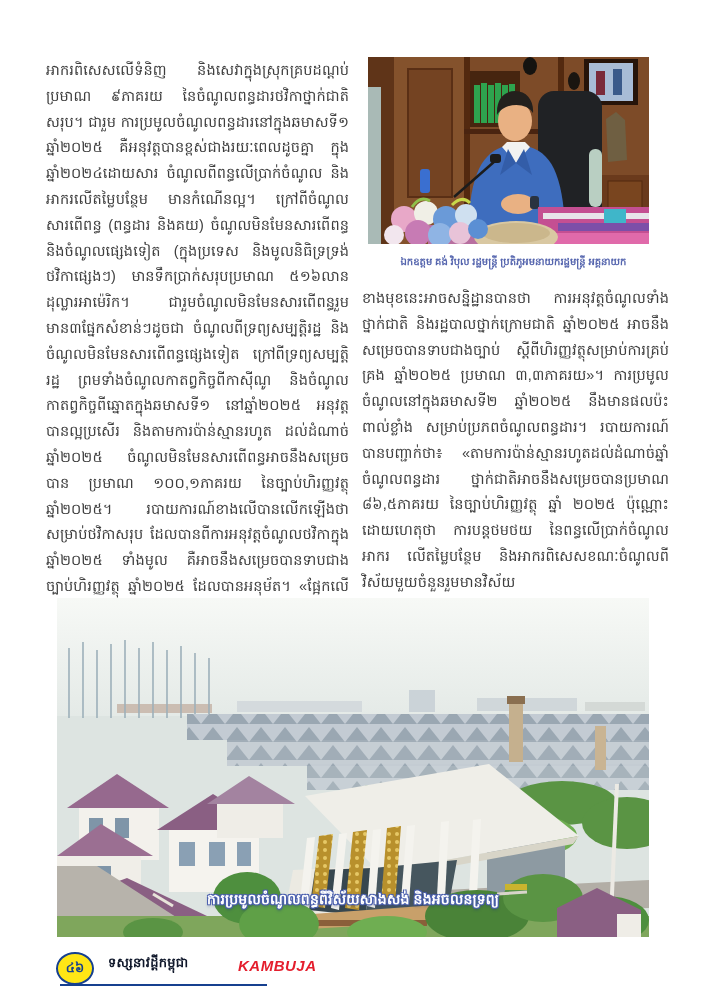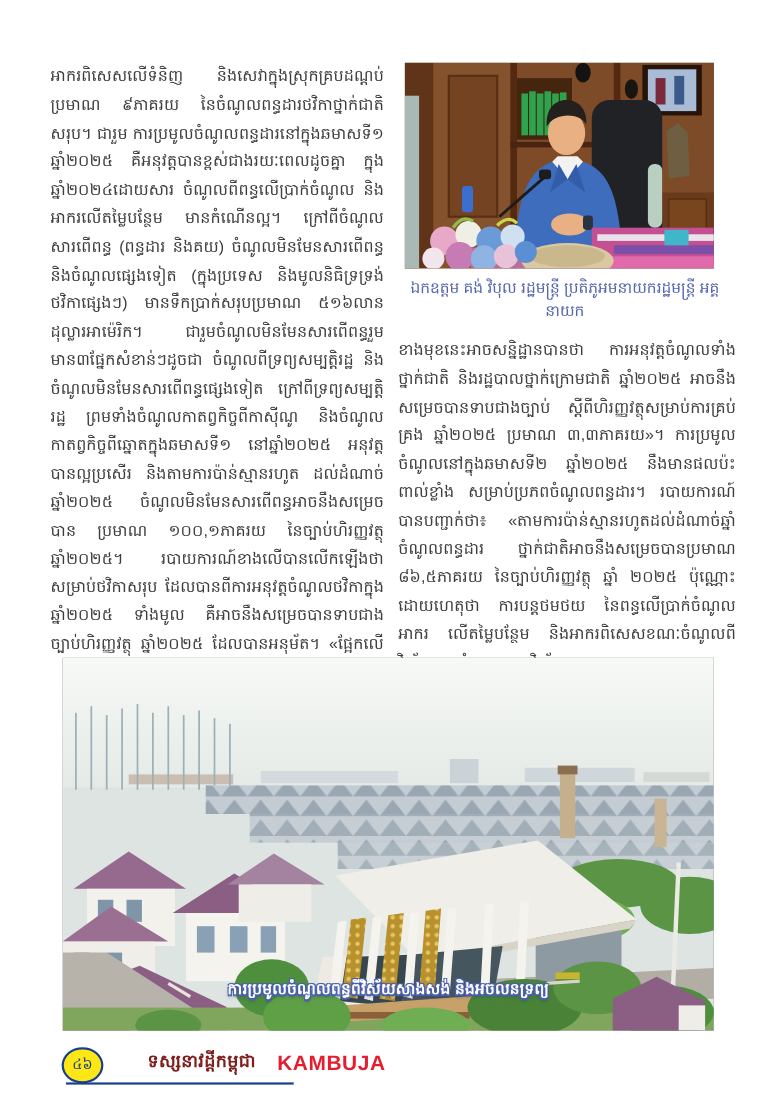--- a/index.html
+++ b/index.html
@@ -19,21 +19,21 @@
     margin:0;font-size:14.5px;line-height:25.8px;color:#3d3d3d;
     text-align:justify;letter-spacing:0.1px;
   }
   
   .photo-top{
     position:relative;width:281px;height:187px;margin-left:6px;overflow:hidden;background:#7d4b28;
   }
   .photo-top svg{display:block;width:100%;height:100%;}
   .photo-caption{
     margin:7px 4px 0 0;text-align:center;color:#5565ae;
-    font-size:14px;line-height:21px;font-weight:normal;
+    font-size:10px;line-height:21px;font-weight:bold;
   }
   .col-right .body-text{margin-top:14px;}
   
   .photo-bottom{
     position:absolute;left:57px;top:598px;width:592px;height:339px;overflow:hidden;background:#737373;
   }
   .photo-bottom svg{display:block;width:100%;height:100%;}
   .overlay-caption{
     position:absolute;left:0;top:292px;width:100%;text-align:center;
     color:#ffffff;font-size:14px;font-weight:bold;letter-spacing:0.2px;
@@ -41,28 +41,28 @@
   }
   
   .footer{position:absolute;left:56px;top:948px;width:400px;height:45px;}
   .footer-rule{
     position:absolute;left:4px;top:36px;width:207px;height:2px;background:#16408f;
   }
   .page-badge{
     position:absolute;left:0;top:4px;width:34px;height:29px;
     background:#ffe615;border:2.5px solid #16408f;border-radius:50%;
     display:flex;align-items:center;justify-content:center;
-    color:#16408f;font-weight:normal;font-size:13px;z-index:2;
+    color:#16408f;font-weight:bold;font-size:13px;z-index:2;
   }
   .mag-title{
-    position:absolute;left:52px;top:6px;color:#7f1d1d;font-size:16px;font-weight:bold;letter-spacing:0.3px;margin-left:26px;
+    position:absolute;left:52px;top:6px;color:#0f172a;font-size:13px;font-weight:bold;letter-spacing:0.3px;
   }
   .mag-latin{
-    position:absolute;left:196px;top:9px;color:#e41e2d;font-size:19px;
-    font-weight:bold;letter-spacing:0.5px;
+    position:absolute;left:182px;top:9px;color:#e41e2d;font-size:15px;
+    font-weight:bold;font-style:italic;letter-spacing:0.5px;
   }
 </style>
 </head>
 <body>
 
 <div class="page">
 
   <div class="col-left">
     <p class="body-text">អាករពិសេសលើទំនិញ និងសេវាក្នុងស្រុកគ្របដណ្តប់ប្រមាណ ៩ភាគរយ នៃចំណូលពន្ធដារថវិកាថ្នាក់ជាតិសរុប។ ជារួម ការប្រមូលចំណូលពន្ធដារនៅក្នុងឆមាសទី១ ឆ្នាំ២០២៥ គឺអនុវត្តបានខ្ពស់ជាងរយៈពេលដូចគ្នា ក្នុងឆ្នាំ២០២៤ដោយសារ ចំណូលពីពន្ធលើប្រាក់ចំណូល និងអាករលើតម្លៃបន្ថែម មានកំណើនល្អ។ ក្រៅពីចំណូលសារពើពន្ធ (ពន្ធដារ និងគយ) ចំណូលមិនមែនសារពើពន្ធ និងចំណូលផ្សេងទៀត (ក្នុងប្រទេស និងមូលនិធិទ្រទ្រង់ថវិកាផ្សេងៗ) មានទឹកប្រាក់សរុបប្រមាណ ៥១៦លានដុល្លារអាម៉េរិក។ ជារួមចំណូលមិនមែនសារពើពន្ធរួមមាន៣ផ្នែកសំខាន់ៗដូចជា ចំណូលពីទ្រព្យសម្បត្តិរដ្ឋ និងចំណូលមិនមែនសារពើពន្ធផ្សេងទៀត ក្រៅពីទ្រព្យសម្បត្តិរដ្ឋ ព្រមទាំងចំណូលកាតព្វកិច្ចពីកាស៊ីណូ និងចំណូលកាតព្វកិច្ចពីឆ្នោតក្នុងឆមាសទី១ នៅឆ្នាំ២០២៥ អនុវត្តបានល្អប្រសើរ និងតាមការប៉ាន់ស្មានរហូត ដល់ដំណាច់ឆ្នាំ២០២៥ ចំណូលមិនមែនសារពើពន្ធអាចនឹងសម្រេចបាន ប្រមាណ ១០០,១ភាគរយ នៃច្បាប់ហិរញ្ញវត្ថុ ឆ្នាំ២០២៥។ របាយការណ៍ខាងលើបានលើកឡើងថា សម្រាប់ថវិកាសរុប ដែលបានពីការអនុវត្តចំណូលថវិកាក្នុង ឆ្នាំ២០២៥ ទាំងមូល គឺអាចនឹងសម្រេចបានទាបជាងច្បាប់ហិរញ្ញវត្ថុ ឆ្នាំ២០២៥ ដែលបានអនុម័ត។ «ផ្អែកលើលទ្ធផល ដែលសម្រេចបានក្នុងឆមាសទី១ និងនិន្នាការប្រមូលចំណូលឆមាសទី២</p>
   </div>

